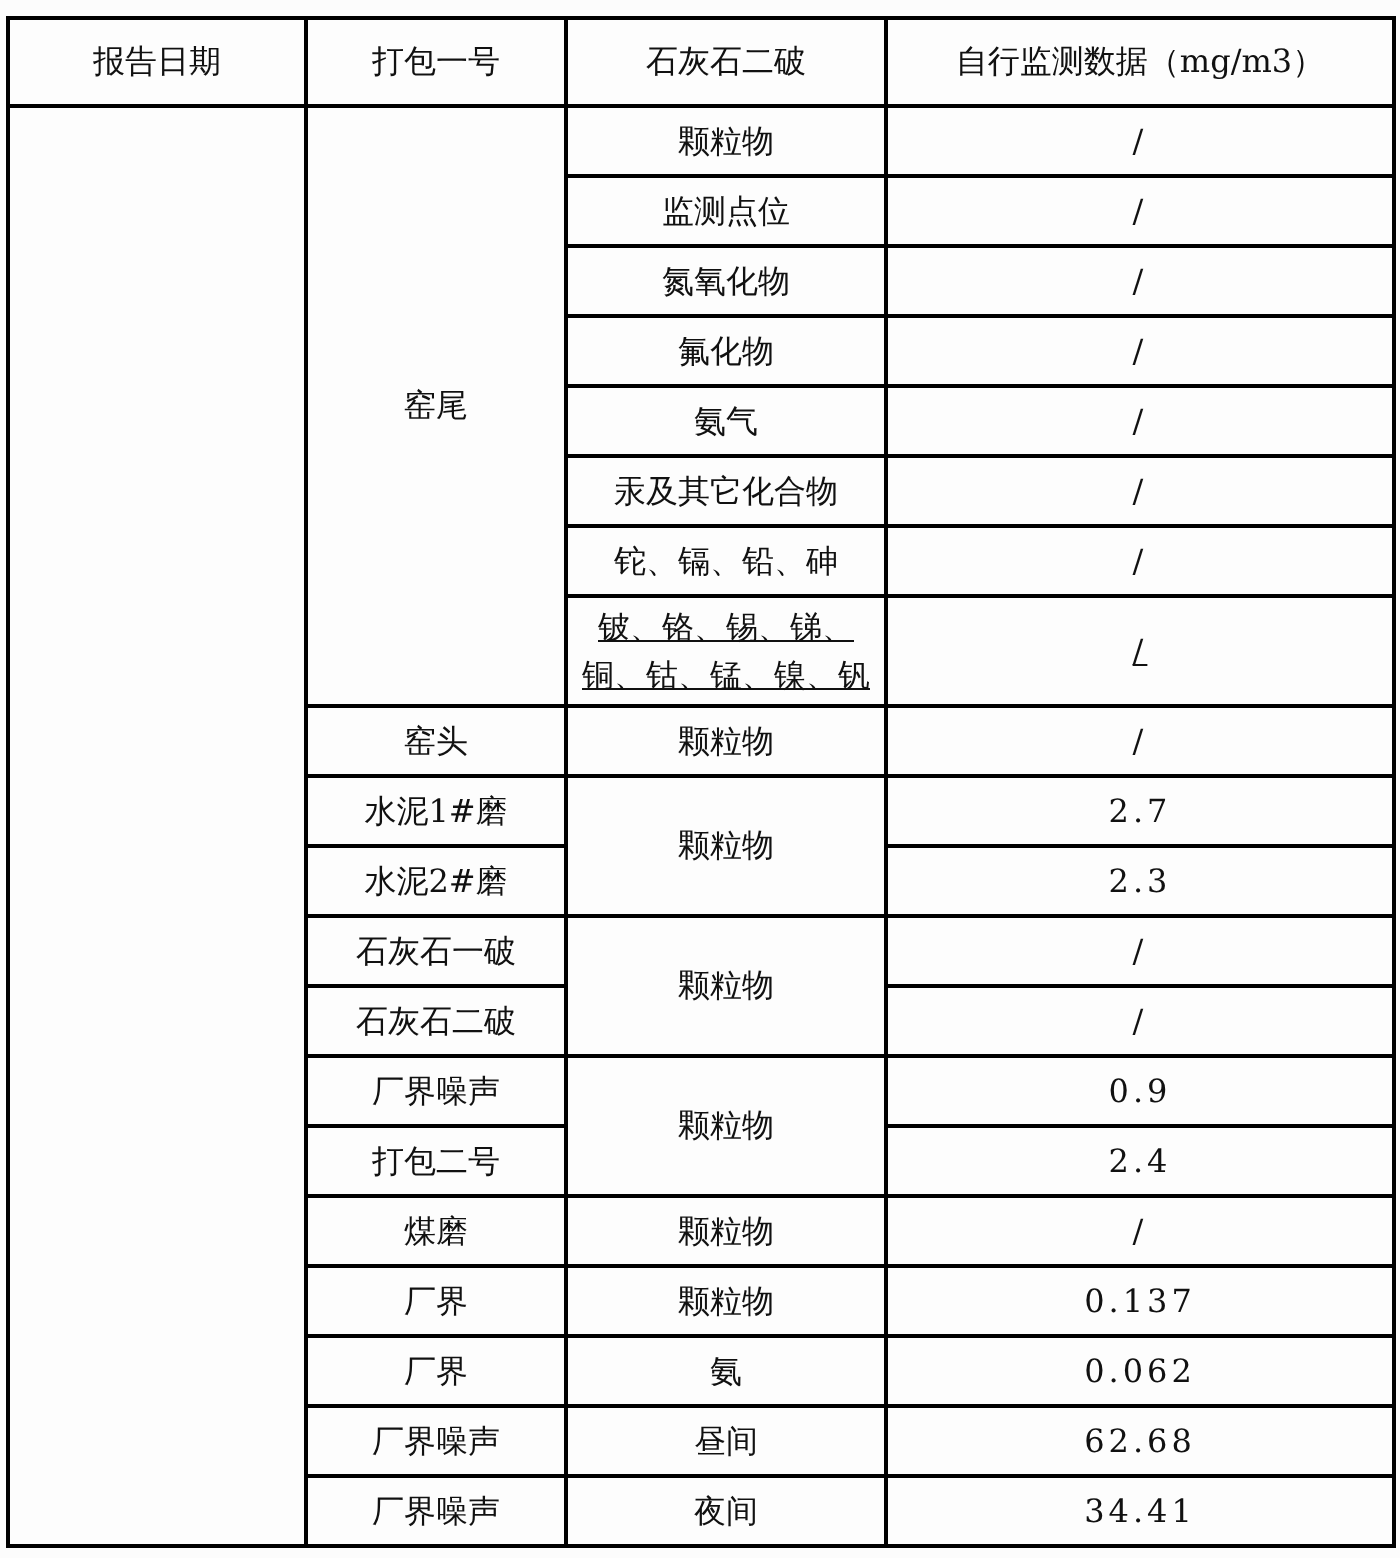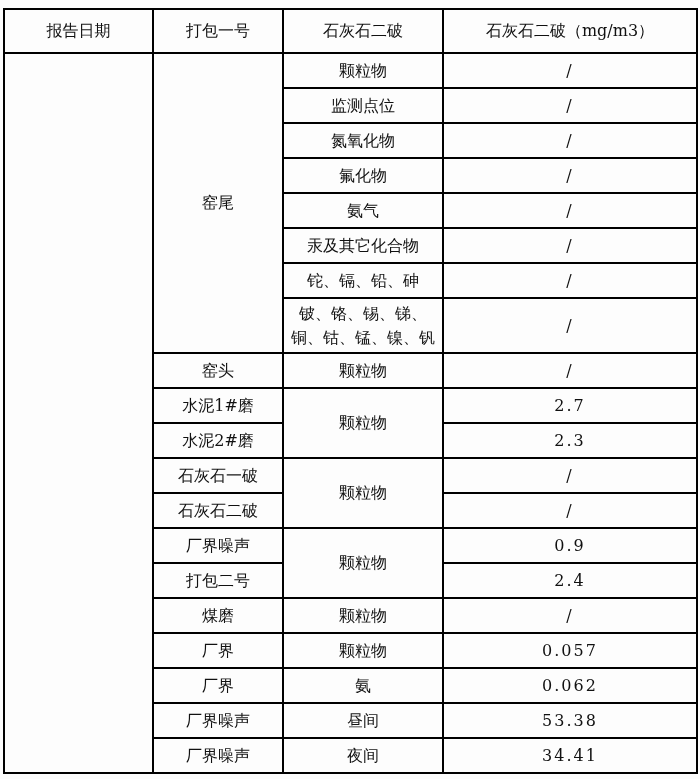--- a/index.html
+++ b/index.html
@@ -26,21 +26,21 @@
     text-align: center;
     vertical-align: middle;
     font-size: 16px;
     font-weight: normal;
     padding: 2px 6px;
     overflow: hidden;
     line-height: 1.45;
   }
   .monitor-table thead tr { height: 44px; }
   .monitor-table tbody tr { height: 35px; }
-  .monitor-table tbody tr.tall-row { height: 55px; }
+  .monitor-table tbody tr.tall-row { height: 55px; text-decoration: underline; }
   .value-cell {
     letter-spacing: 2px;
   }
   .item-cell-multiline {
     line-height: 1.35;
     padding: 2px 2px;
   }
 </style>
 </head>
 <body>
@@ -50,21 +50,21 @@
     <col style="width:149px">
     <col style="width:130px">
     <col style="width:160px">
     <col style="width:254px">
   </colgroup>
   <thead>
     <tr>
       <th>报告日期</th>
       <th>打包一号</th>
       <th>石灰石二破</th>
-      <th>石灰石二破（mg/m3）</th>
+      <th>自行监测数据（mg/m3）</th>
     </tr>
   </thead>
   <tbody>
     <tr>
       <td rowspan="20"></td>
       <td rowspan="8">窑尾</td>
       <td>颗粒物</td>
       <td class="value-cell">/</td>
     </tr>
     <tr>
@@ -128,31 +128,31 @@
       <td class="value-cell">2.4</td>
     </tr>
     <tr>
       <td>煤磨</td>
       <td>颗粒物</td>
       <td class="value-cell">/</td>
     </tr>
     <tr>
       <td>厂界</td>
       <td>颗粒物</td>
-      <td class="value-cell">0.057</td>
+      <td class="value-cell">0.137</td>
     </tr>
     <tr>
       <td>厂界</td>
       <td>氨</td>
       <td class="value-cell">0.062</td>
     </tr>
     <tr>
       <td>厂界噪声</td>
       <td>昼间</td>
-      <td class="value-cell">53.38</td>
+      <td class="value-cell">62.68</td>
     </tr>
     <tr>
       <td>厂界噪声</td>
       <td>夜间</td>
       <td class="value-cell">34.41</td>
     </tr>
   </tbody>
 </table>
 
 </body></html>

